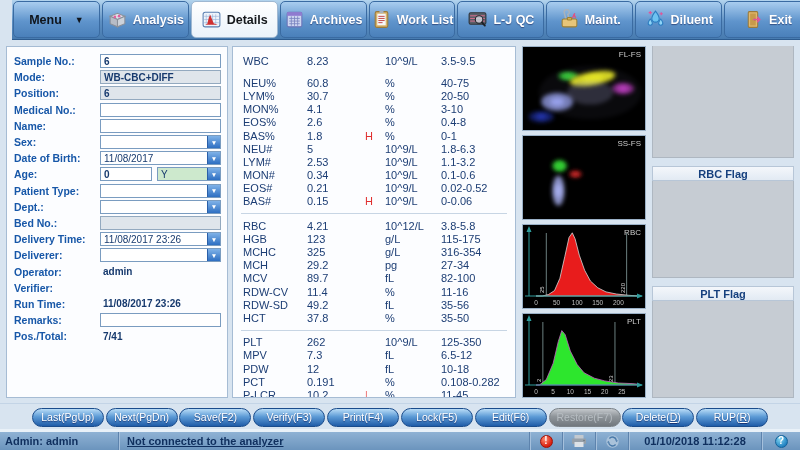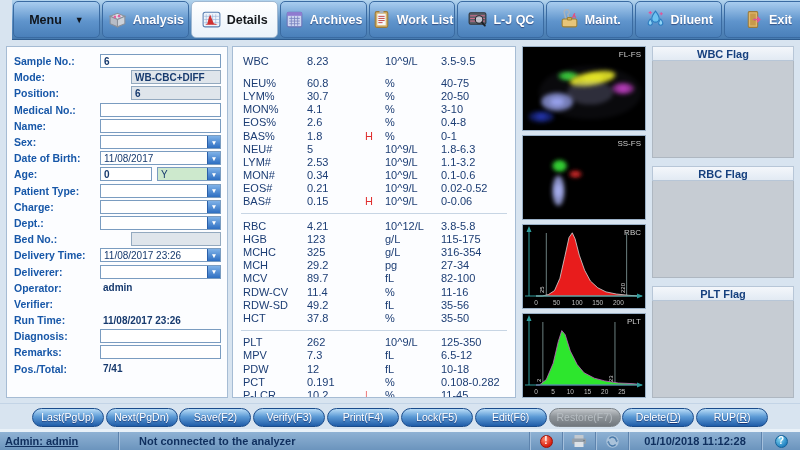--- a/index.html
+++ b/index.html
@@ -21,21 +21,21 @@
   .tb-icon svg { width:21px; height:21px; }
 
   
   .patient-panel { position:absolute; left:6px; top:46px; width:222px; height:352px;
     background:#fcfdff; border:1px solid #a6bcd4; padding-top:6px; }
   .prow { height:16.2px; display:flex; align-items:center; padding:0 6px 0 7px; }
   .prow .plabel { width:86px; flex:0 0 86px; font-size:10.5px; font-weight:bold; color:#1757a8; }
   .prow .pfield { flex:1; display:flex; align-items:center; height:14px; position:relative; }
   .prow input { width:100%; height:14px; border:1px solid #7a9cc0; background:#fff;
     font-family:inherit; font-size:10px; font-weight:bold; color:#173a6e; padding:0 3px; }
-  .prow input.ro { background:#dfe5eb; border-color:#93a9bf;margin-left:31px; }
+  .prow input.ro { background:#dfe5eb; border-color:#93a9bf; }
   .sel { flex:1; height:14px; border:1px solid #7a9cc0; background:#fff; position:relative;
     font-size:10px; font-weight:normal; color:#173a6e; padding:1px 16px 0 3px; overflow:hidden; white-space:nowrap; }
   .sel.unit { background:#cde9cd; }
   .dd-btn { position:absolute; right:0; top:0; width:13px; height:12px;
     background:linear-gradient(#7fb2e8,#2e6fc2); border-left:1px solid #2a5fa8;
     color:#fff; font-size:6.5px; display:flex; align-items:center; justify-content:center; cursor:pointer; }
   .age-inp { width:52px !important; flex:0 0 52px; margin-right:5px; }
   .static-val { font-size:10px; font-weight:bold; color:#173a6e; padding-left:3px; }
 
   .results-panel { position:absolute; left:232px; top:46px; width:284px; height:352px;
@@ -73,22 +73,22 @@
   .act-btn u { text-decoration:underline; }
   .act-btn.disabled { background:linear-gradient(#c4c8cc,#8e9499 45%,#72787e);
     border-color:#7b8288; color:#b6bcc1; cursor:default; text-shadow:none; }
 
   
   .status-strip { position:absolute; left:0; top:429px; width:800px; height:3px; background:#e9f1f8; }
   .status-bar { position:absolute; left:0; top:432px; width:800px; height:18px;
     background:linear-gradient(#8fb2d4,#6b94bd); display:flex; align-items:center;
     font-size:11px; font-weight:bold; color:#0f2f5e; }
   .sb-cell { height:100%; display:flex; align-items:center; }
-  .sb-user { width:118px; padding-left:5px;text-decoration:underline; }
-  .sb-msg  { flex:1; padding-left:20px; }
+  .sb-user { width:118px; padding-left:5px; }
+  .sb-msg  { flex:1; padding-left:8px;text-decoration:underline; }
   .sb-div { width:1px; height:100%; background:#5d83ad; box-shadow:1px 0 0 #a5c0dc; }
   .sb-ic { width:32px; justify-content:center; }
   .sb-time { width:132px; justify-content:center; }
   .sb-help { width:38px; justify-content:center; }
   .circle-ic { width:13px; height:13px; border-radius:50%; color:#fff; font-size:10px; font-weight:bold;
     display:flex; align-items:center; justify-content:center; line-height:1; cursor:pointer; }
   .err { background:radial-gradient(circle at 35% 30%, #ff8a70, #d81e0e 70%); border:1px solid #a01208; }
   .hlp { background:radial-gradient(circle at 35% 30%, #7fd4f0, #1f7fc0 75%); border:1px solid #14639a; }
 </style>
 </head>
@@ -237,77 +237,63 @@
       </div>
       <div class="prow">
         <span class="plabel">Patient Type:</span>
         <div class="pfield">
           <div class="sel">
             <div class="dd-btn">▼</div>
           </div>
         </div>
       </div>
       <div class="prow">
-        <span class="plabel">Charge:</span>
+        <span class="plabel">Dept.:</span>
         <div class="pfield">
           <div class="sel">
             <div class="dd-btn">▼</div>
           </div>
         </div>
       </div>
       <div class="prow">
-        <span class="plabel">Dept.:</span>
+        <span class="plabel">Bed No.:</span>
+        <div class="pfield">
+          <input class="ro" readonly="" style="">
+        </div>
+      </div>
+      <div class="prow">
+        <span class="plabel">Delivery Time:</span>
+        <div class="pfield">
+          <div class="sel">11/08/2017 23:26<div class="dd-btn">▼</div></div>
+        </div>
+      </div>
+      <div class="prow">
+        <span class="plabel">Deliverer:</span>
         <div class="pfield">
           <div class="sel">
             <div class="dd-btn">▼</div>
           </div>
         </div>
       </div>
       <div class="prow">
-        <span class="plabel">Bed No.:</span>
-        <div class="pfield">
-          <input class="ro" readonly="" style="">
-        </div>
-      </div>
-      <div class="prow">
-        <span class="plabel">Delivery Time:</span>
-        <div class="pfield">
-          <div class="sel">11/08/2017 23:26<div class="dd-btn">▼</div></div>
-        </div>
-      </div>
-      <div class="prow">
-        <span class="plabel">Deliverer:</span>
-        <div class="pfield">
-          <div class="sel">
-            <div class="dd-btn">▼</div>
-          </div>
-        </div>
-      </div>
-      <div class="prow">
         <span class="plabel">Operator:</span>
         <div class="pfield">
           <div class="static-val">admin</div>
         </div>
       </div>
       <div class="prow">
         <span class="plabel">Verifier:</span>
         <div class="pfield">
           <div class="static-val"></div>
         </div>
       </div>
       <div class="prow">
         <span class="plabel">Run Time:</span>
         <div class="pfield">
           <div class="static-val">11/08/2017 23:26</div>
-        </div>
-      </div>
-      <div class="prow">
-        <span class="plabel">Diagnosis:</span>
-        <div class="pfield">
-          <input style="">
         </div>
       </div>
       <div class="prow">
         <span class="plabel">Remarks:</span>
         <div class="pfield">
           <input style="">
         </div>
       </div>
       <div class="prow">
         <span class="plabel">Pos./Total:</span>
@@ -557,21 +543,20 @@
           <text x="47.33333333333333" y="79.5" fill="#c0c0c0" font-size="6.5" text-anchor="middle">10</text>
           <text x="64.5" y="79.5" fill="#c0c0c0" font-size="6.5" text-anchor="middle">15</text>
           <text x="81.66666666666666" y="79.5" fill="#c0c0c0" font-size="6.5" text-anchor="middle">20</text>
           <text x="98.83333333333334" y="79.5" fill="#c0c0c0" font-size="6.5" text-anchor="middle">25</text>
           <text x="118" y="10" fill="#cccccc" font-size="8" text-anchor="end">PLT</text>
         </svg></div>
     </div>
 
   <div class="flags" id="flags">
       <div class="flag-sec">
-        <div class="flag-hd">WBC Flag</div>
         <div class="flag-box"></div>
       </div>
       <div class="flag-sec">
         <div class="flag-hd">RBC Flag</div>
         <div class="flag-box"></div>
       </div>
       <div class="flag-sec">
         <div class="flag-hd">PLT Flag</div>
         <div class="flag-box"></div>
       </div>

